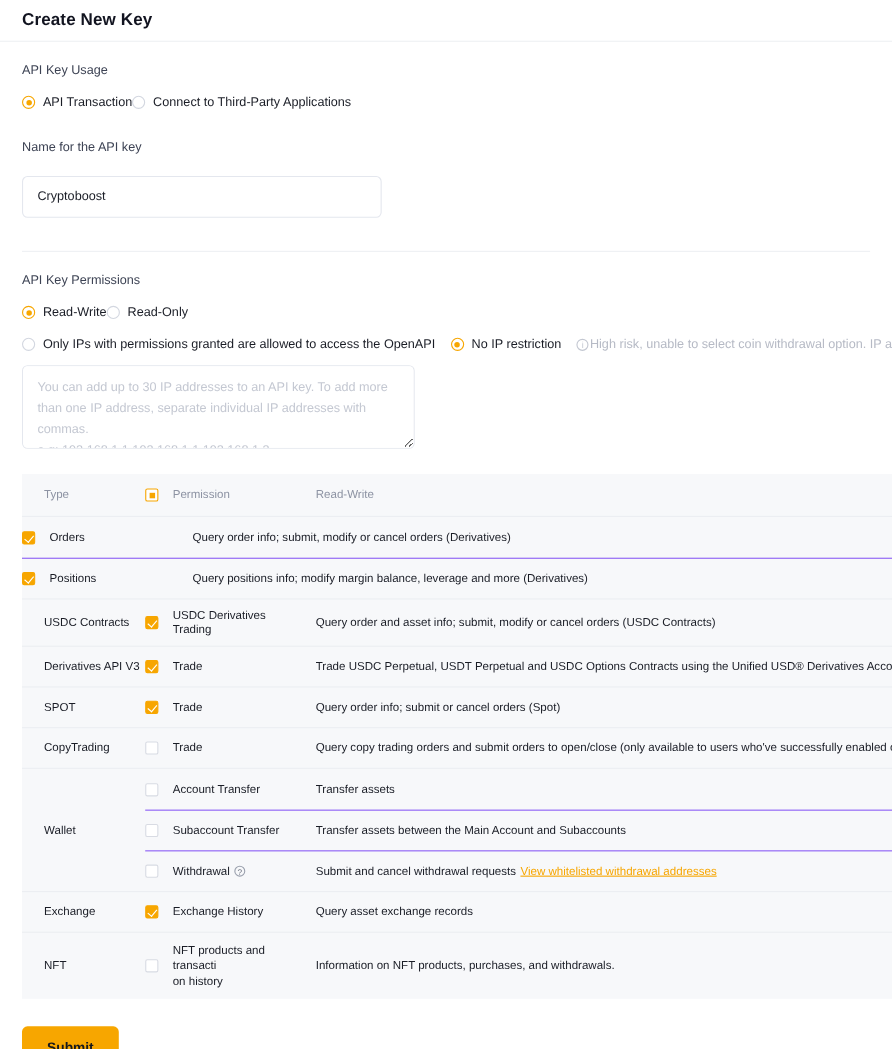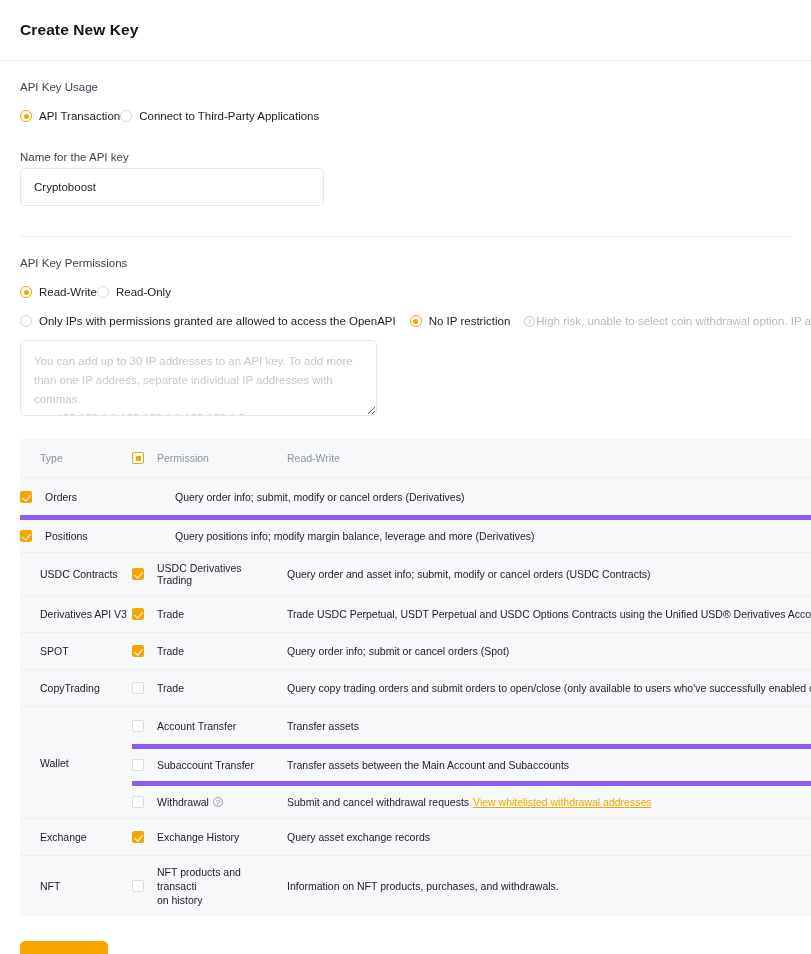--- a/index.html
+++ b/index.html
@@ -9,21 +9,21 @@
     height: 954px;
     background: #ffffff;
     font-family: "Liberation Sans", sans-serif;
     color: #1a1d26;
     overflow: hidden;
     position: relative;
   }
 
   
   .page-header {
-    height: 61px;
+    height: 38px;
     display: flex;
     align-items: center;
     padding: 0 20px;
     border-bottom: 1px solid #eef0f3;
   }
   .page-title {
     font-size: 15.5px;
     font-weight: bold;
     letter-spacing: .1px;
     color: #121420;
@@ -72,22 +72,22 @@
   .radio-text {
     font-size: 11.5px;
     color: #1a1d26;
     margin-left: 7px;
     white-space: nowrap;
   }
 
   .field-label { margin-top: 29px; }
 
   .name-input {
-    margin-top: 5px;
-    width: 304px;
+    margin-top: 20px;
+    width: 327px;
     height: 38px;
     border: 1px solid #e4e7ee;
     border-radius: 5px;
     padding: 0 13px;
     font-size: 11.5px;
     font-family: "Liberation Sans", sans-serif;
     color: #1a1d26;
     background: #fff;
     outline: none;
     display: block;
@@ -179,21 +179,21 @@
   .c-type   { width: 112px; padding-left: 20px; flex: 0 0 112px; }
   .c-check  { width: 25px;  flex: 0 0 25px; }
   .c-perm   { width: 130px; flex: 0 0 130px; padding-right: 8px; }
   .c-desc   { flex: 1 1 auto; white-space: nowrap; padding-right: 6px; }
 
   
   .grp { display: flex; align-items: stretch; }
   .grp .c-type { align-items: center; }
   .grp-rows { flex: 1 1 auto; }
   .grp-rows .sub { display: flex; align-items: stretch; min-height: 37px; }
-  .grp-rows .sub + .sub { border-top: 5px solid #8b5cf6; }
+  .grp-rows .sub + .sub { border-top: 1px solid #8b5cf6; }
 
   .cb {
     width: 12px; height: 12px;
     border-radius: 2px;
     border: 1px solid #d8dbe3;
     background: #fff;
     position: relative;
     flex: 0 0 auto;
     cursor: pointer;
   }

